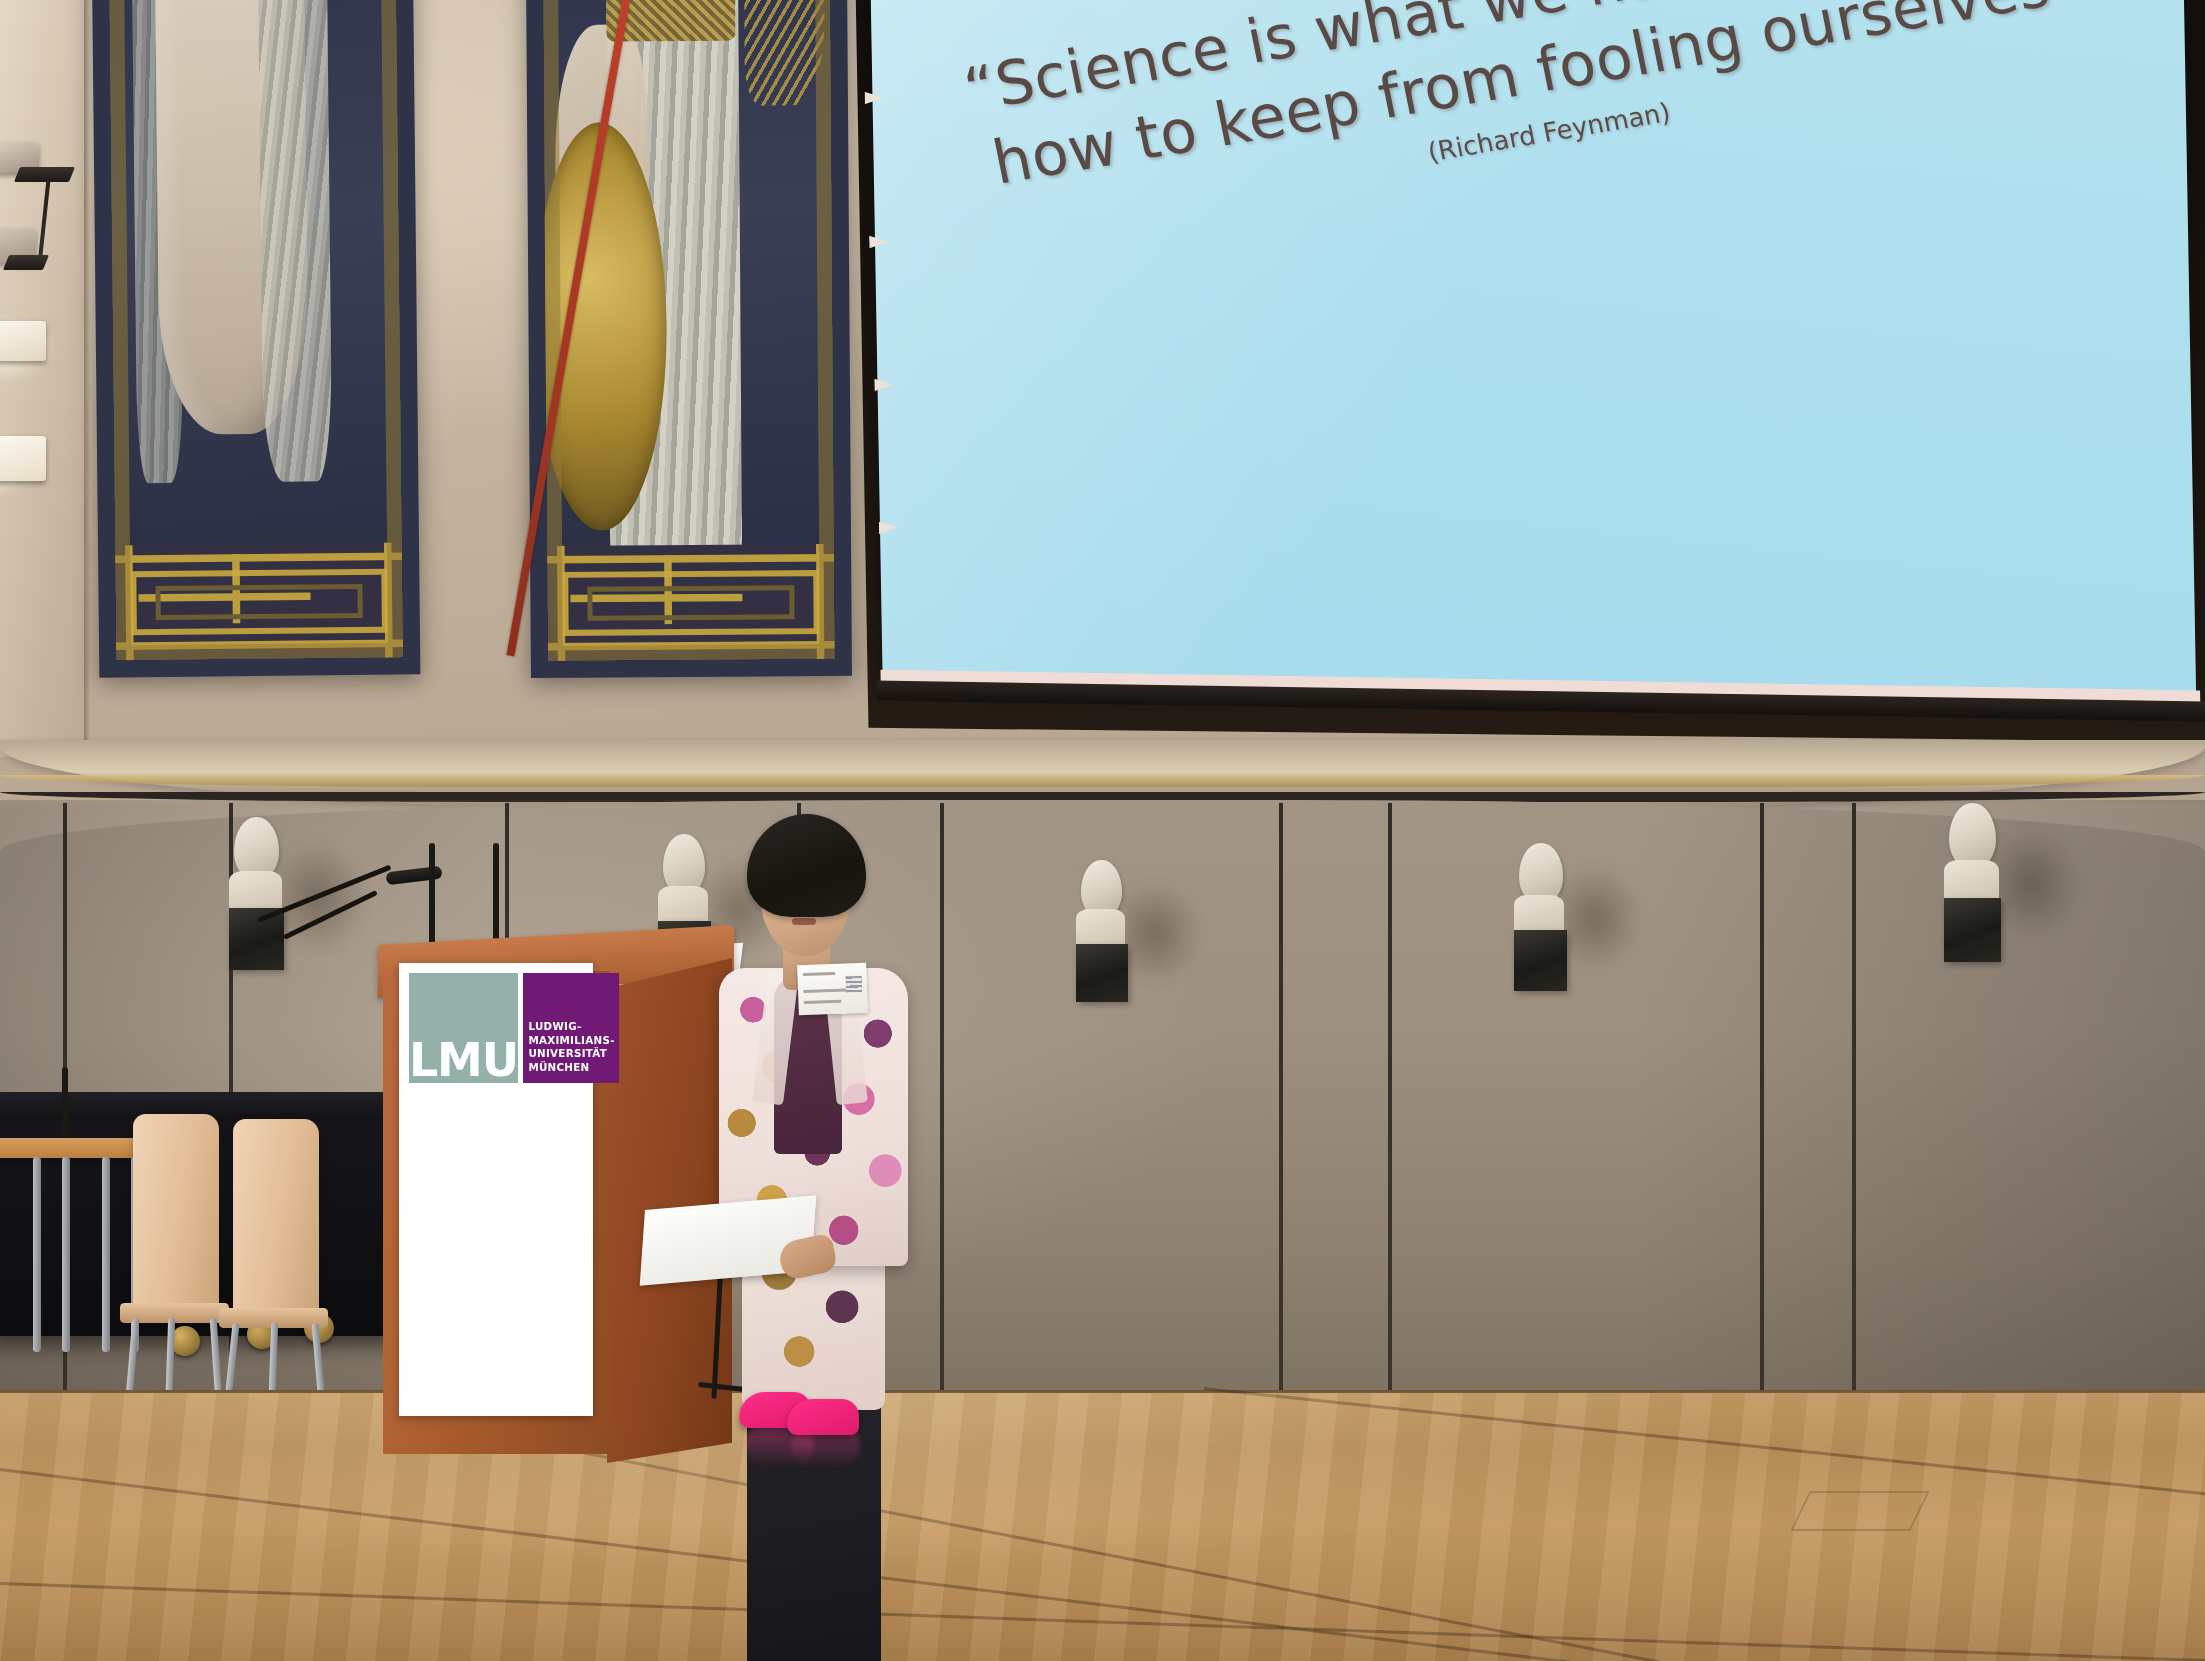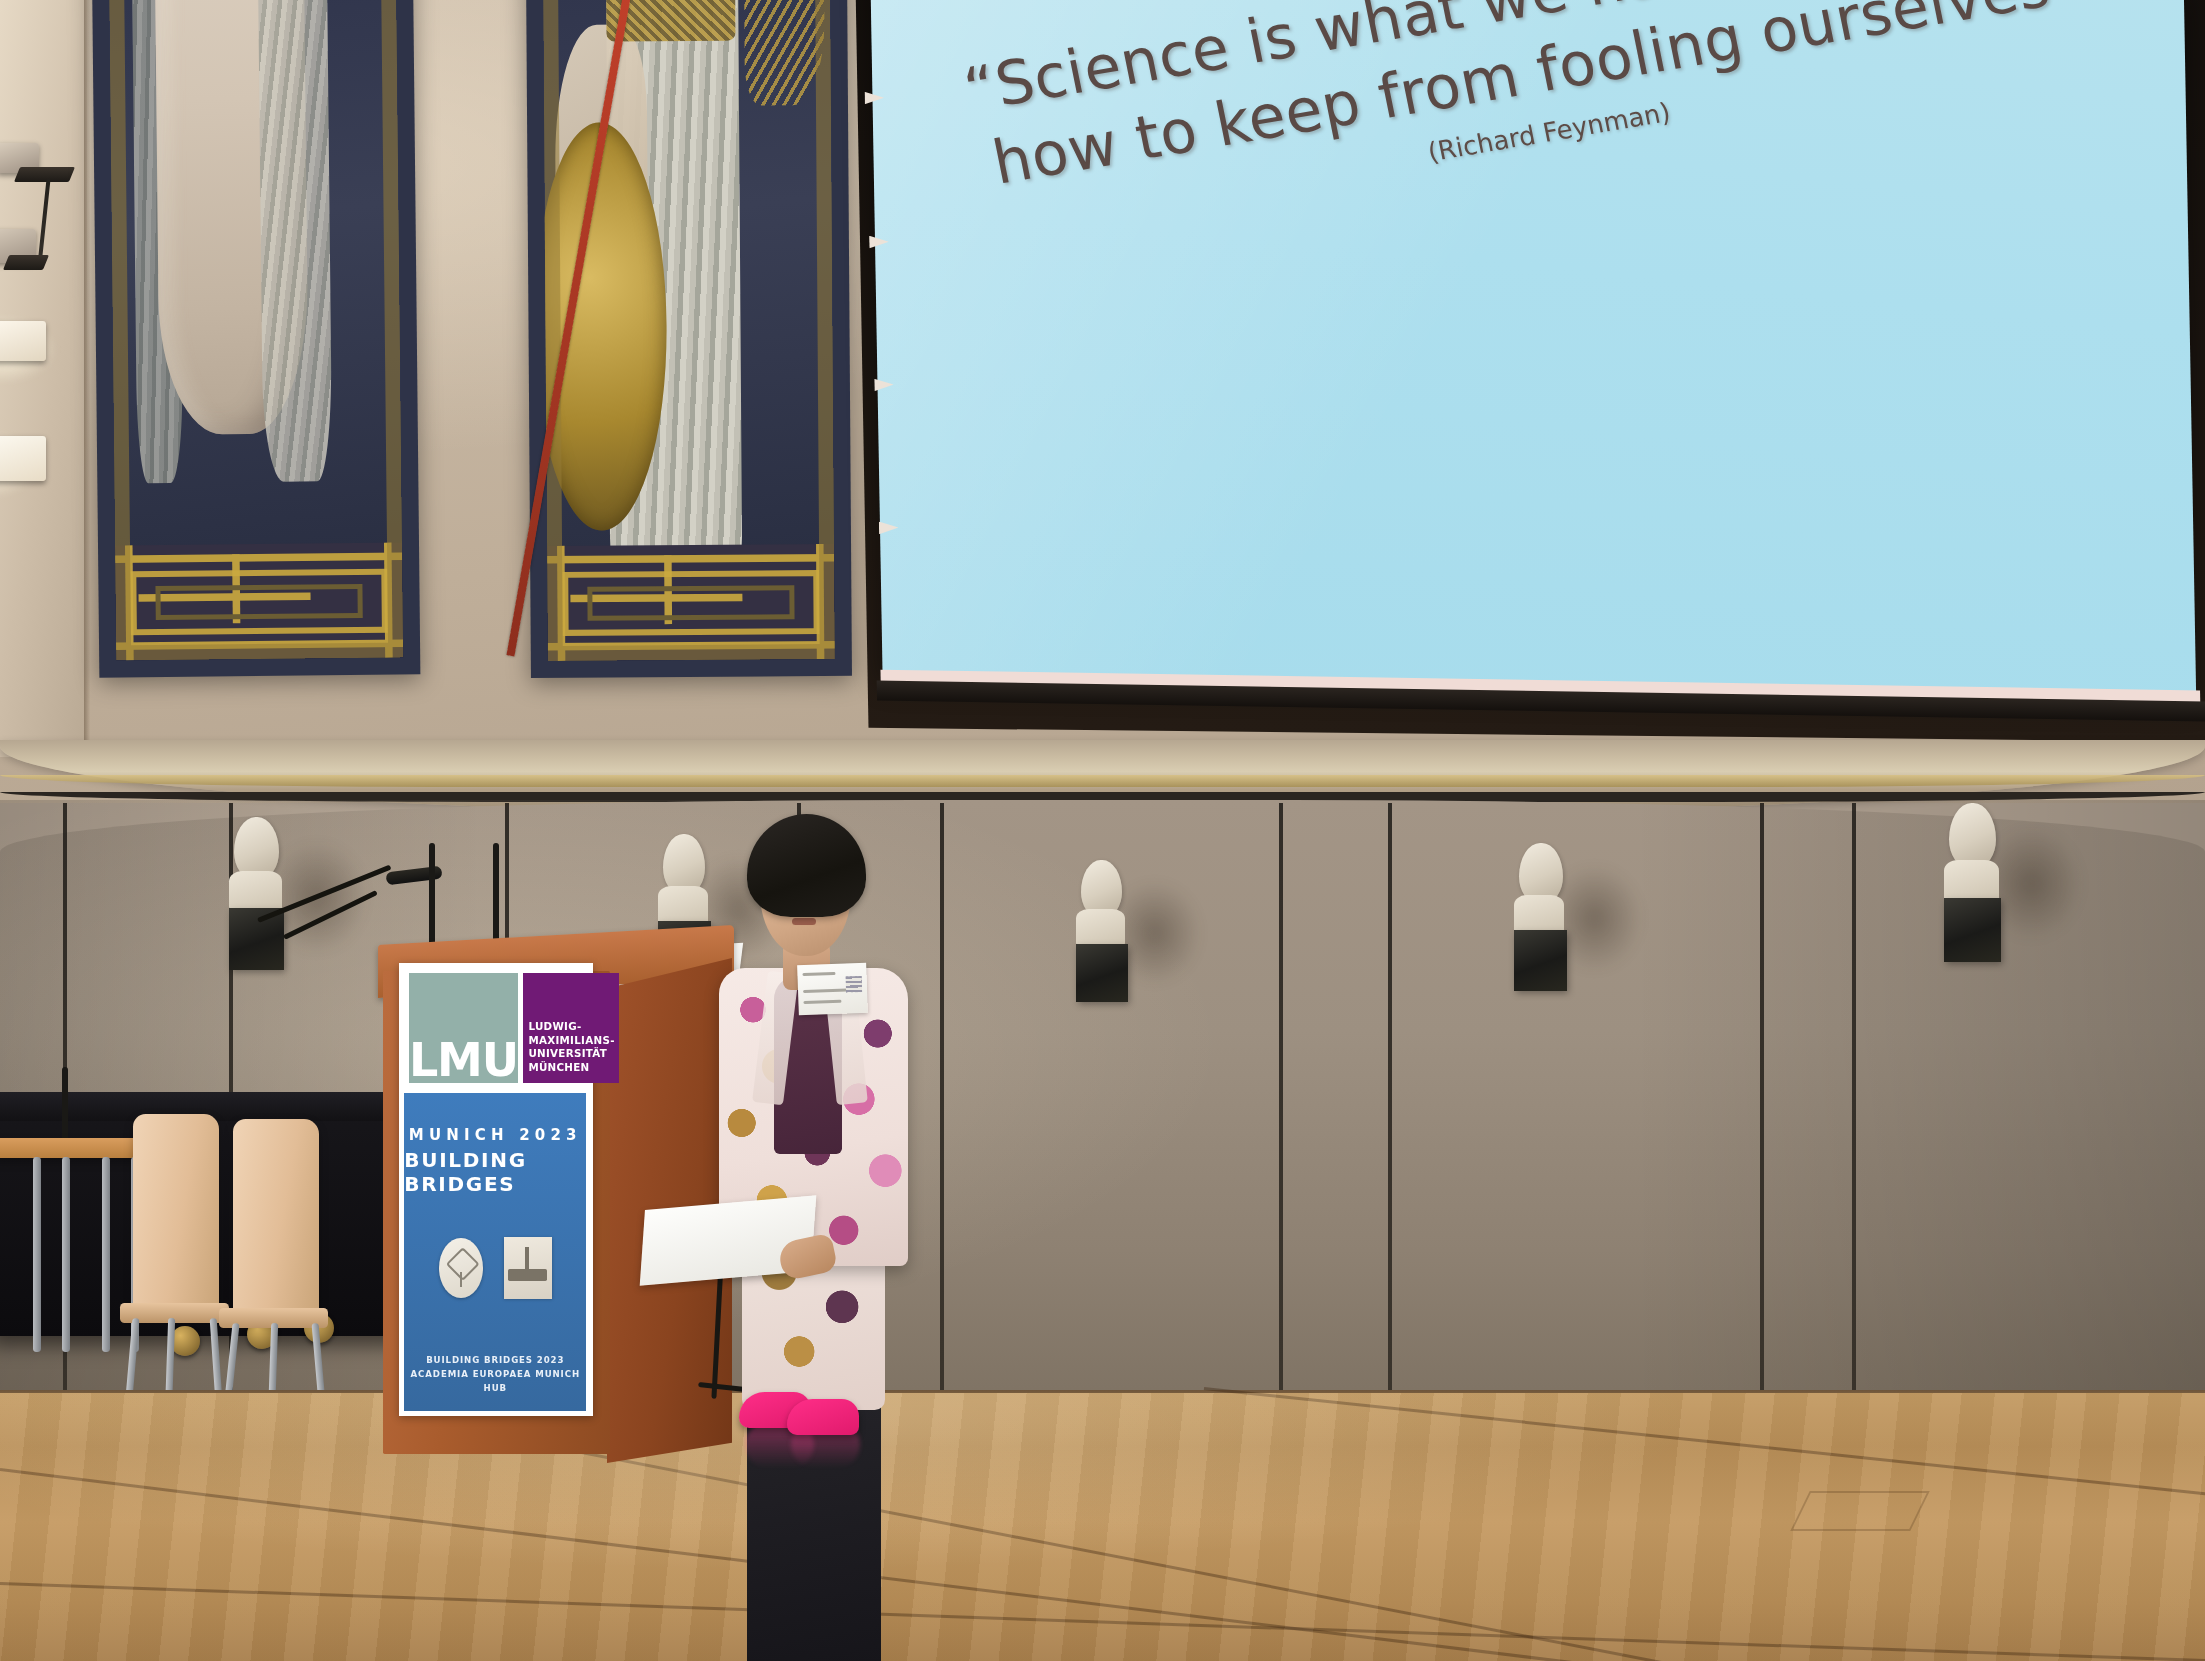--- a/index.html
+++ b/index.html
@@ -804,32 +804,20 @@
           <span>LMU</span>
         </div>
         <div class="lmu-right">
           <span>LUDWIG-</span>
           <span>MAXIMILIANS-</span>
           <span>UNIVERSITÄT</span>
           <span>MÜNCHEN</span>
         </div>
       </div>
 
-      <div class="bb-block">
-        <div class="bb-city">MUNICH 2023</div>
-        <div class="bb-title">BUILDING BRIDGES</div>
-        <div class="bb-logos">
-          <div class="logo-oval"></div>
-          <div class="logo-rect"></div>
-        </div>
-        <div class="bb-foot">
-          <div>BUILDING BRIDGES 2023</div>
-          <div>ACADEMIA EUROPAEA MUNICH HUB</div>
-        </div>
-      </div>
     </div>
   </div>
 
   <div class="cable" style="left:721px; top:1032px; height:367px; transform:rotate(3deg);"></div>
   <div class="cable" style="left:698px; top:1388px; width:115px; height:5.2px; transform:rotate(6deg);"></div>
 
   <div class="speaker">
     <div class="sp-trousers"></div>
     <div class="sp-skirt"></div>
     <div class="sp-blazer"></div>

